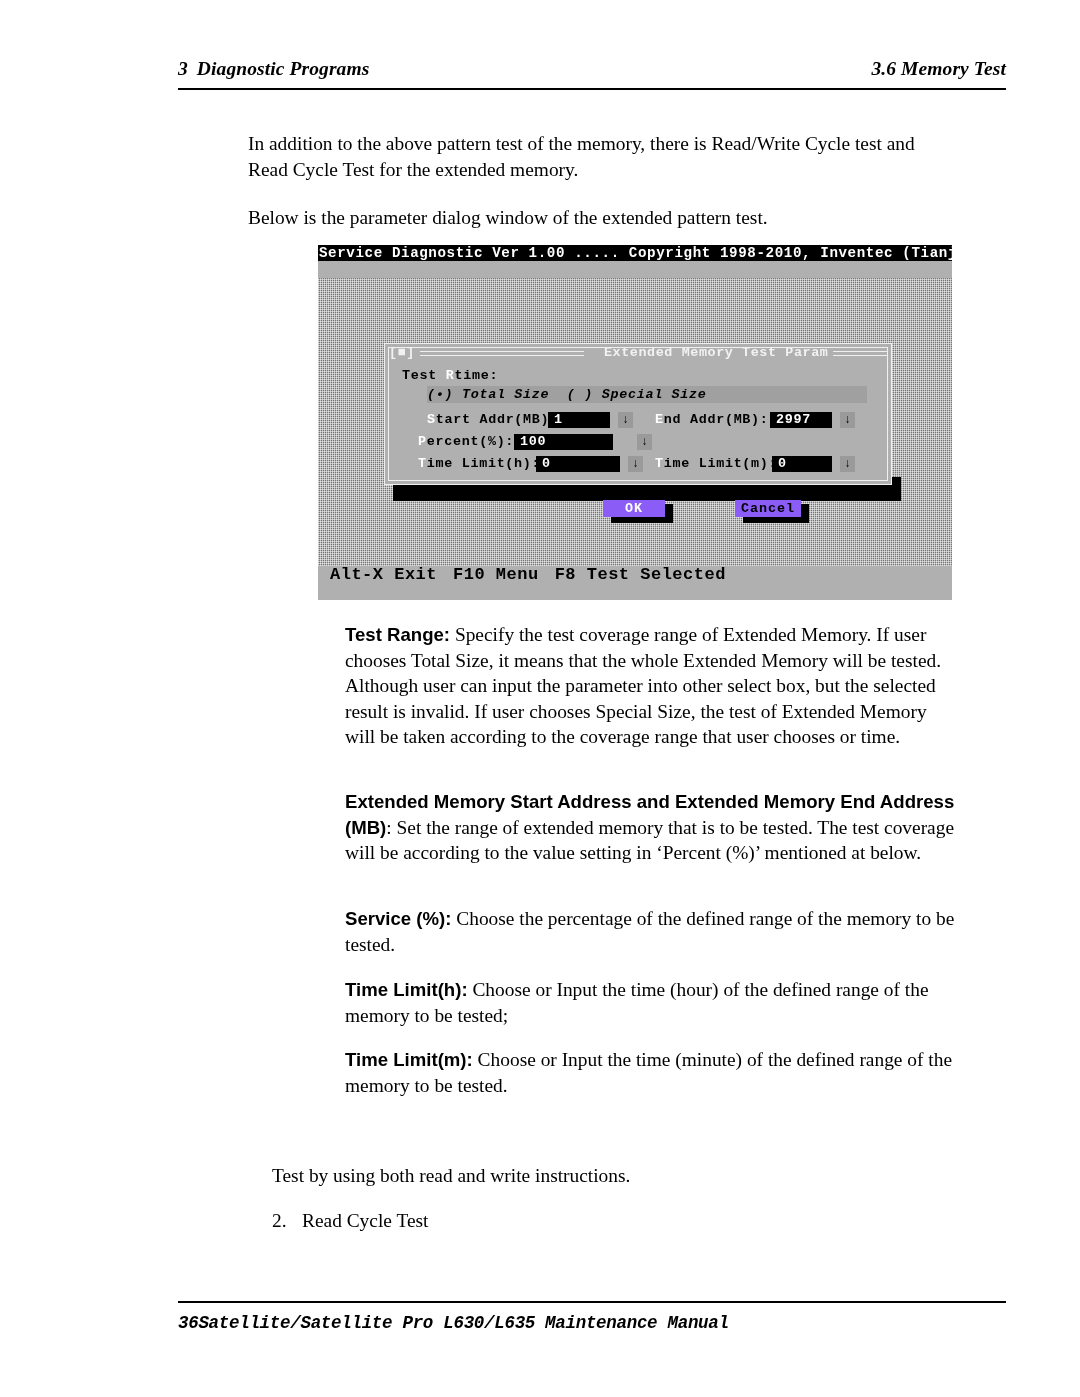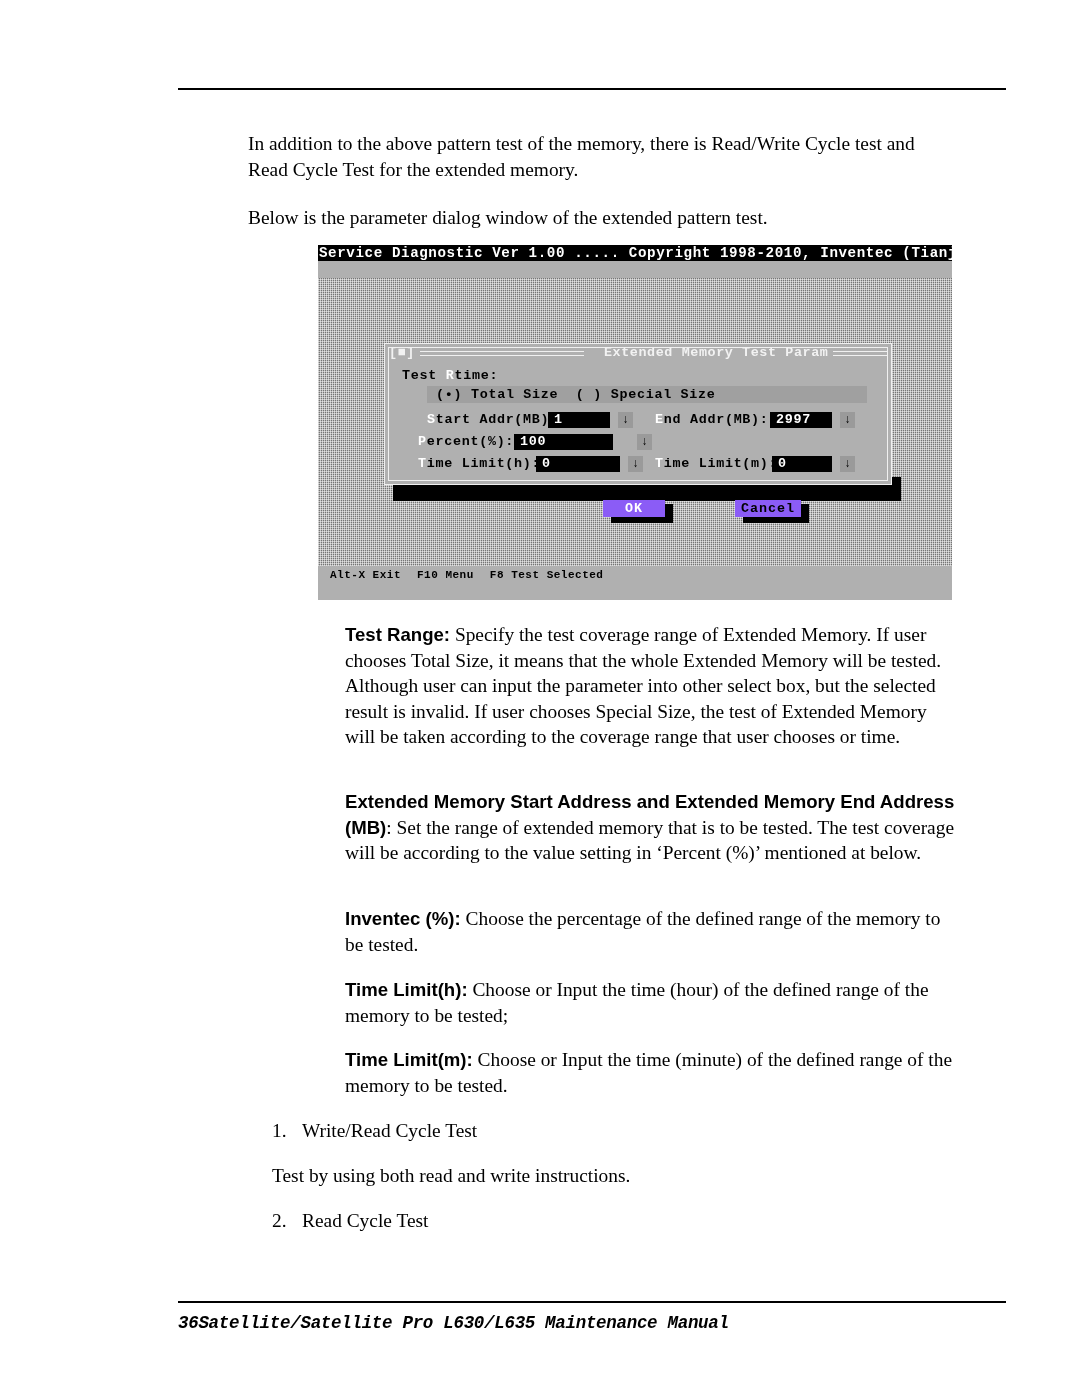--- a/index.html
+++ b/index.html
@@ -179,21 +179,21 @@
   }
 
   
   .dos-statusbar {
     position: absolute;
     left: 0; top: 321px;
     width: 634px;
     height: 18px;
     background: #b0b0b0;
     color: #000;
-    font-size: 11px;
+    font-size: 17px;
     line-height: 18px;
     letter-spacing: 0.5px;
     white-space: nowrap;
     font-weight: bold;
     box-sizing: border-box;
     padding-left: 12px;
   }
   .dos-statusbar .sb { margin-right: 16px; display: inline-block; }
 
   
@@ -288,22 +288,23 @@
     top: 42px;
     width: 440px;
     height: 17px;
     background: #a0a0a0;
     font-size: 13.4px;
     line-height: 17px;
     letter-spacing: 0.7px;
     white-space: pre;
     font-weight: bold;
     color: #000;
-    padding-left: 9px;
-    box-sizing: border-box;
+    padding-left: 0;
+    box-sizing: border-box;
+    font-style: italic;
   }
 
   
   .field-label {
     position: absolute;
     font-size: 13.4px;
     line-height: 16px;
     letter-spacing: 0.7px;
     white-space: pre;
     font-weight: bold;
@@ -381,20 +382,24 @@
   .sh-ok { left: 226px; top: 173px; width: 62px; }
   .sh-cancel { left: 358px; top: 173px; width: 66px; }
   .sh-ok-side { left: 280px; top: 160px; width: 8px; height: 13px; }
   .sh-cancel-side { left: 416px; top: 160px; width: 8px; height: 13px; }
 </style>
 </head>
 <body>
 
 <div class="page">
 
+  <div class="run-header">
+    <div class="left-part"><span class="chapter-num">3</span><span>Diagnostic Programs</span></div>
+    <div class="right-part">3.6 Memory Test</div>
+  </div>
   <div class="header-rule"></div>
 
   <div class="body-text p-intro1">In addition to the above pattern test of the memory, there is Read/Write Cycle test and Read Cycle Test for the extended memory.</div>
   <div class="body-text p-intro2">Below is the parameter dialog window of the extended pattern test.</div>
 
   <div class="dos-shot">
 
     <div class="dos-titlebar">Service Diagnostic Ver 1.00 ..... Copyright 1998-2010, Inventec (Tianjin) Ltd.</div>
 
     <div class="dos-menubar">
@@ -453,27 +458,26 @@
     <div class="dos-statusbar">
       <span class="sb">Alt-X Exit</span><span class="sb">F10 Menu</span><span class="sb">F8 Test Selected</span>
     </div>
     <div class="dos-bottomfill"></div>
   </div>
 
   <div class="body-text p-indent p-testrange"><span class="lead-sans">Test Range:</span><span> Specify the test coverage range of Extended Memory. If user chooses Total Size, it means that the whole Extended Memory will be tested. Although user can input the parameter into other select box, but the selected result is invalid. If user chooses Special Size, the test of Extended Memory will be taken according to the coverage range that user chooses or time.</span></div>
 
   <div class="body-text p-indent p-startaddr"><span class="lead-sans">Extended Memory Start Address and Extended Memory End Address (MB)</span><span>: Set the range of extended memory that is to be tested. The test coverage will be according to the value setting in ‘Percent (%)’ mentioned at below.</span></div>
 
-  <div class="body-text p-indent p-percent"><span class="lead-sans">Inventec (%):</span><span> Choose the percentage of the defined range of the memory to be tested.</span></div>
+  <div class="body-text p-indent p-percent"><span class="lead-sans">Service (%):</span><span> Choose the percentage of the defined range of the memory to be tested.</span></div>
 
   <div class="body-text p-indent p-timeh"><span class="lead-sans">Time Limit(h):</span><span> Choose or Input the time (hour) of the defined range of the memory to be tested;</span></div>
 
   <div class="body-text p-indent p-timem"><span class="lead-sans">Time Limit(m):</span><span> Choose or Input the time (minute) of the defined range of the memory to be tested.</span></div>
 
-  <div class="numbered num-1"><span class="idx">1.</span><span>Write/Read Cycle Test</span></div>
 
   <div class="numbered num-note">Test by using both read and write instructions.</div>
 
   <div class="numbered num-2"><span class="idx">2.</span><span>Read Cycle Test</span></div>
 
   <div class="footer-rule"></div>
   <div class="footer-text"><span class="pg">36</span><span>Satellite/Satellite Pro L630/L635</span><span class="sep"></span><span>Maintenance Manual</span></div>
 
 </div>
 

